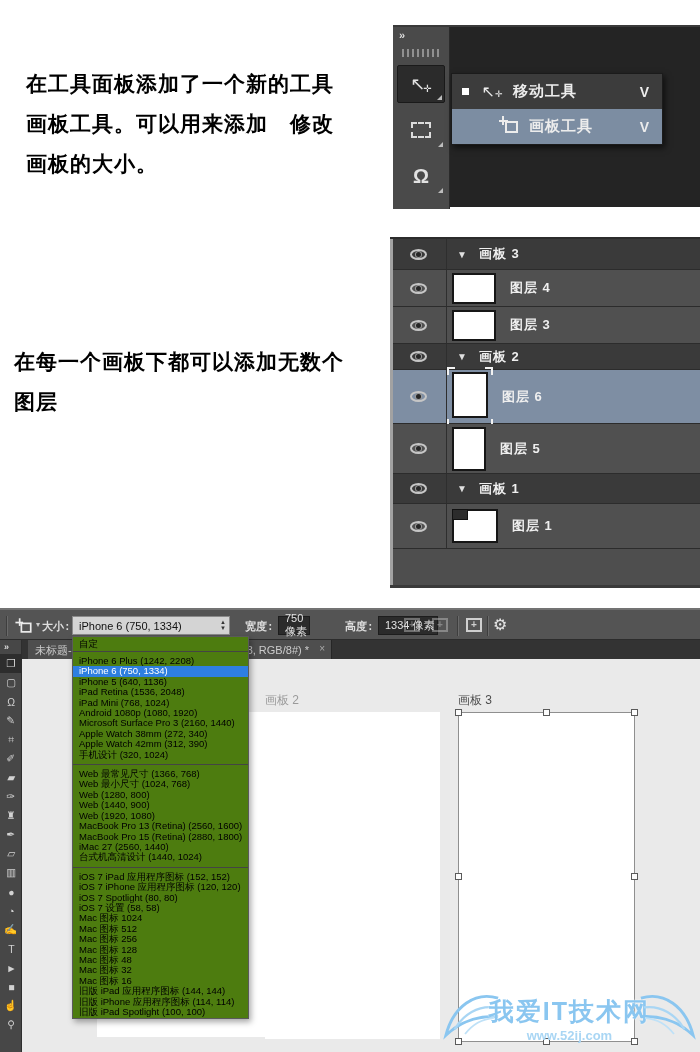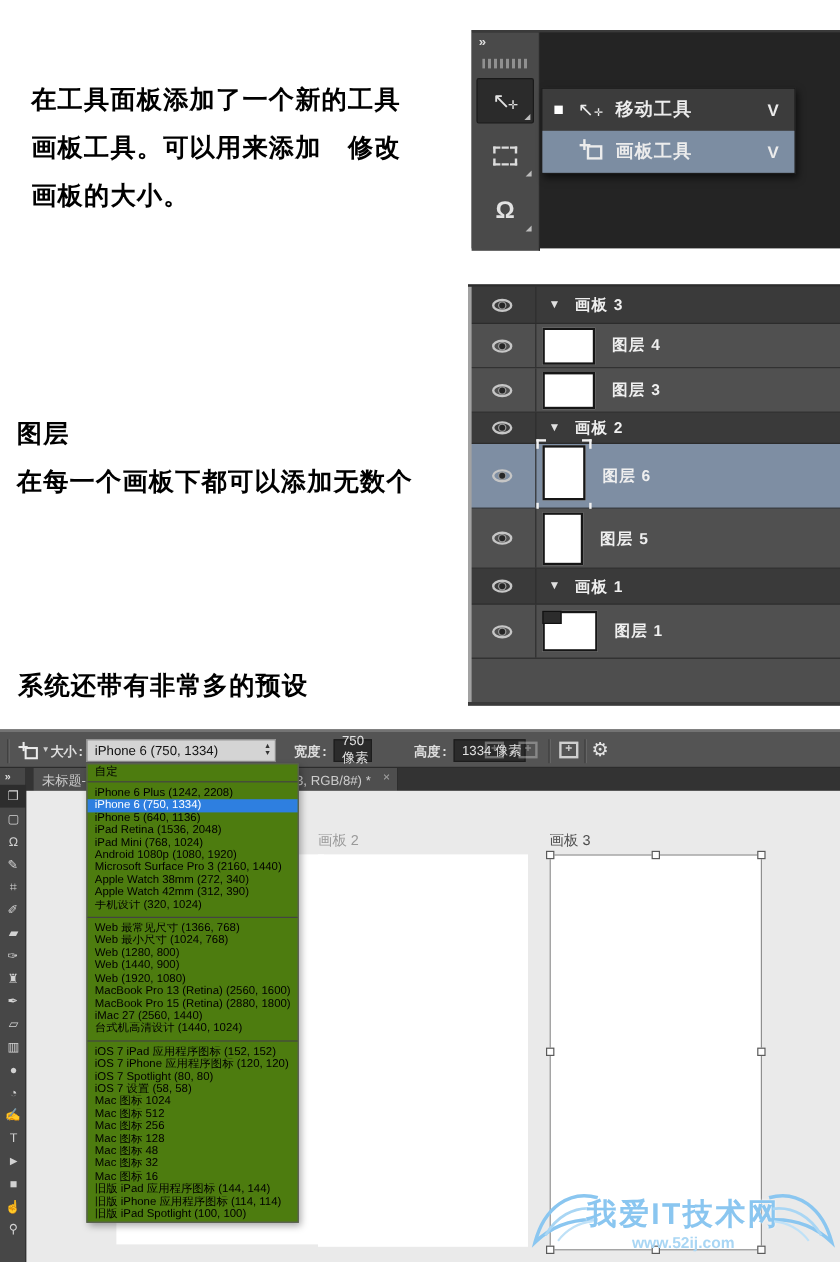--- a/index.html
+++ b/index.html
@@ -19,21 +19,21 @@
   .s1-grip { margin:8px auto 0 auto; width:38px; height:8px;
              background:repeating-linear-gradient(90deg,#909090 0 2px,transparent 2px 5px); }
   .s1-tool { position:relative; width:48px; height:38px; margin:8px auto 0 auto; display:flex; align-items:center; justify-content:center; color:#e2e2e2; }
   .s1-tool.selected { background:#2b2b2b; border:1px solid #1a1a1a; border-radius:2px; }
   .s1-tool .corner { position:absolute; right:2px; bottom:2px; width:0; height:0; border-left:5px solid transparent; border-bottom:5px solid #bdbdbd; }
   .mv { font-size:18px; } .mvx { font-size:10px; margin-left:-2px; margin-top:8px; }
   .marq { width:20px; height:16px; border:2px dashed #dcdcdc; }
   .lasso { font-size:20px; font-weight:700; }
   .s1-flyout { position:absolute; left:58px; top:46px; width:212px; height:72px; background:#3c3c3c; border:1px solid #1b1b1b; box-shadow:2px 3px 6px rgba(0,0,0,.6); }
   .fly-row { position:relative; height:35px; display:flex; align-items:center; color:#ececec; }
-  .fly-row.hl { background:#7c8da2; }
+  .fly-row.hl { background:#7c8da2;padding-left:16px; }
   .bullet { width:7px; height:7px; background:#fff; margin-left:10px; }
   .bullet.empty { background:transparent; }
   .fly-icon { width:30px; margin-left:8px; font-size:16px; color:#ececec; text-align:center; }
   .fly-icon i { font-style:normal; font-size:9px; }
   .ab-ic { position:relative; display:inline-block; width:19px; height:17px; }
   .ab-ic .pg { position:absolute; right:0; bottom:0; width:13px; height:12px; border:2px solid #ececec; }
   .ab-ic::before { content:''; position:absolute; left:0; top:4px; width:9px; height:2px; background:#ececec; }
   .ab-ic::after  { content:''; position:absolute; left:3.5px; top:0; width:2px; height:9px; background:#ececec; }
   .fly-label { font-size:15px; font-weight:700; margin-left:6px; letter-spacing:1px;text-align:right; }
   .fly-key { position:absolute; right:13px; font-size:14px; font-weight:700; }
@@ -158,22 +158,22 @@
       <div class="fly-row hl">
         <span class="bullet empty"></span>
         <span class="fly-icon"><span class="ab-ic"><i class="pg"></i></span></span>
         <span class="fly-label">画板工具</span>
         <span class="fly-key">V</span>
       </div>
     </div>
   </div>
 
   <div class="para p2">
+    <div>在每一个画板下都可以添加无数个</div>
     <div>图层</div>
-    <div>在每一个画板下都可以添加无数个</div>
   </div>
 
   <div class="shot2">
     <div class="lrow head" style="height:31px">
       <div class="eyecol">
           <span class="eye"></span>
         </div>
       <span class="tri">▼</span>
       <span class="lname">画板 3</span>
     </div>
@@ -227,23 +227,20 @@
       <div class="eyecol">
           <span class="eye"></span>
         </div>
       <span class="thumb mini">
           <i class="minisq"></i>
         </span>
       <span class="lname">图层 1</span>
     </div>
   </div>
 
-  <div class="para p3">
-    <div>系统还带有非常多的预设</div>
-  </div>
 
   <div class="ps">
 
     <div class="opt-bar">
       <span class="sep" style="left:6px"></span>
       <span class="ob-tool"><span class="ab-ic"><i class="pg"></i></span></span>
       <span class="ob-caret">▾</span>
       <span class="ob-label" style="left:42px">大小:</span>
       <div class="ob-select">
         <span>iPhone 6 (750, 1334)</span>

